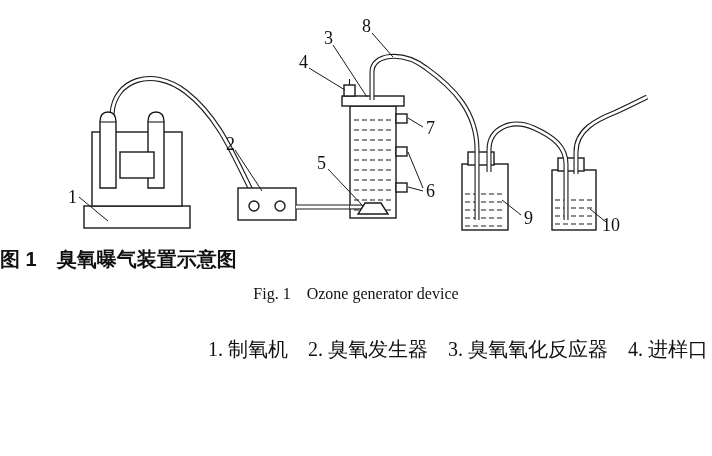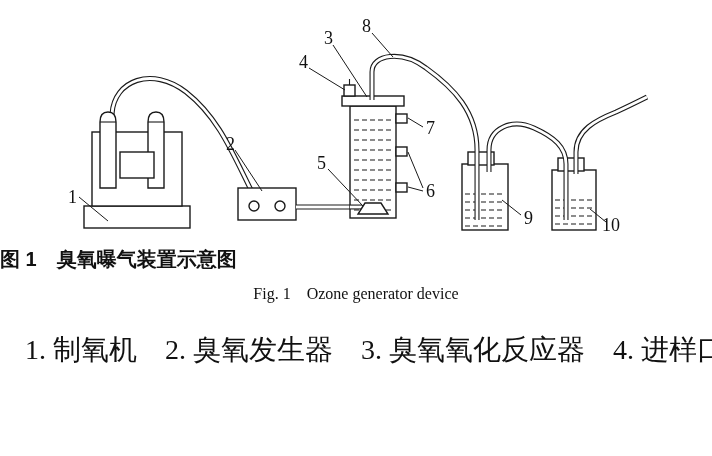--- a/index.html
+++ b/index.html
@@ -26,23 +26,23 @@
     position: absolute; top: 246px; left: 0; width: 100%;
     font-family: "Liberation Sans", sans-serif;
     font-weight: bold; font-size: 20px; white-space: pre;
   }
   .caption-en {
     position: absolute; top: 284px; left: 0; width: 100%;
     text-align: center; font-family: "Liberation Serif", serif;
     font-size: 16px; white-space: pre;
   }
   .legend {
-    position: absolute; top: 328px; left: 25px; right: 4px;
+    position: absolute; top: 328px; left: 8px; right: 4px;
     font-family: "Liberation Serif", serif;
-    font-size: 28px; line-height: 43px; text-align: right;
+    font-size: 20px; line-height: 43px; text-align: right;
   }
   .legend-line { white-space: pre; }
 </style>
 </head>
 <body>
 
 <div class="page">
 
   <svg class="schematic" width="712" height="242" viewBox="0 0 712 242" xmlns="http://www.w3.org/2000/svg">
 

